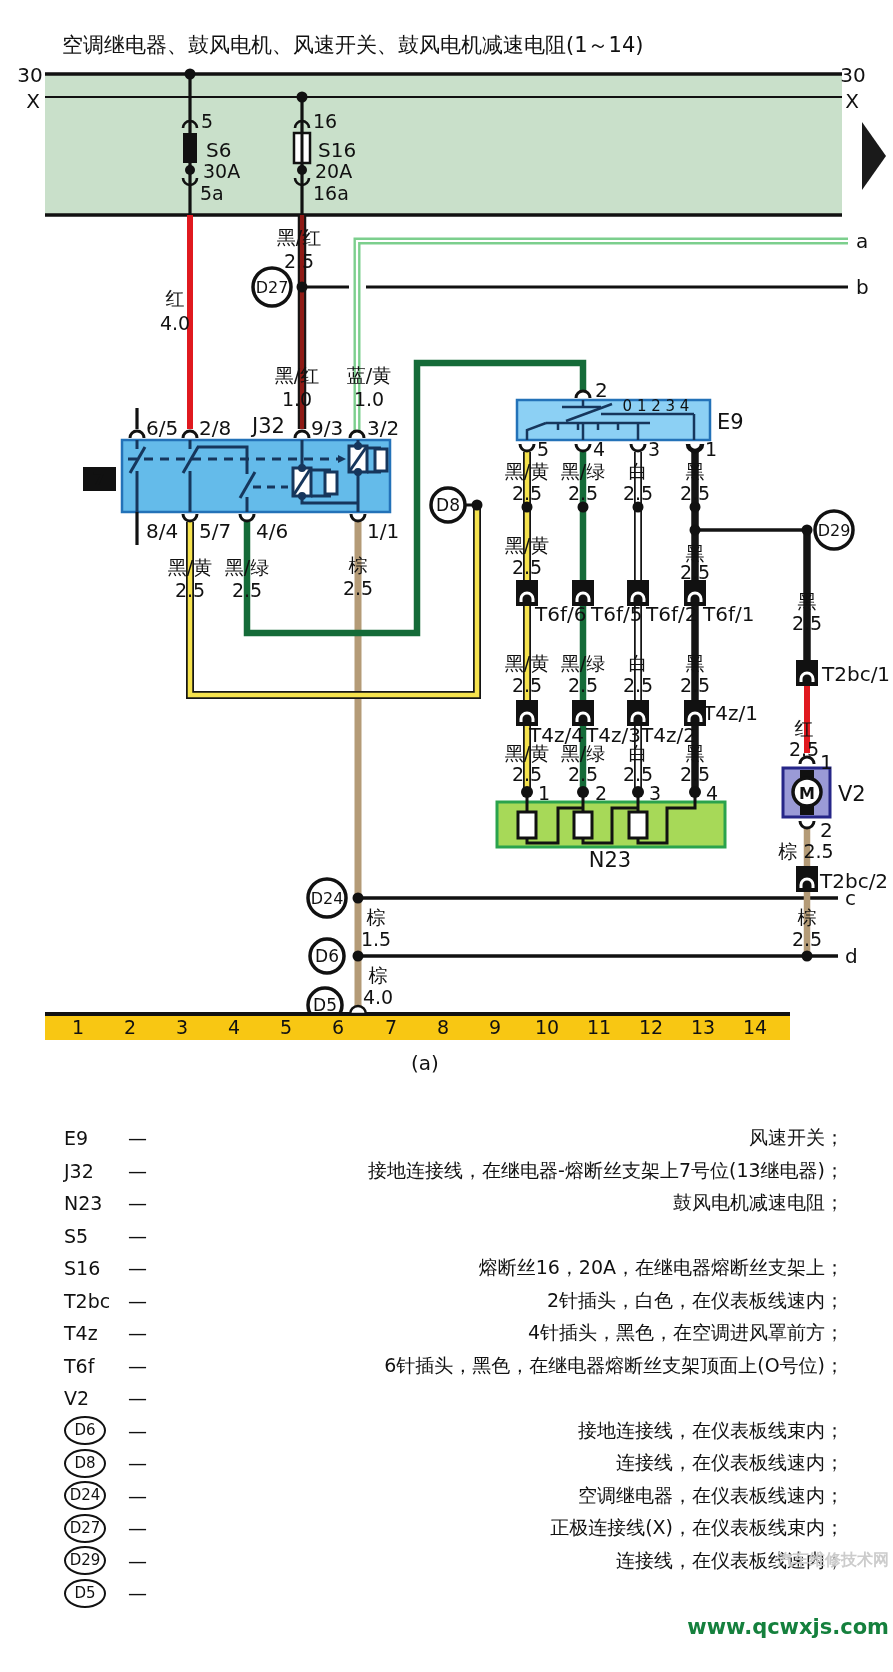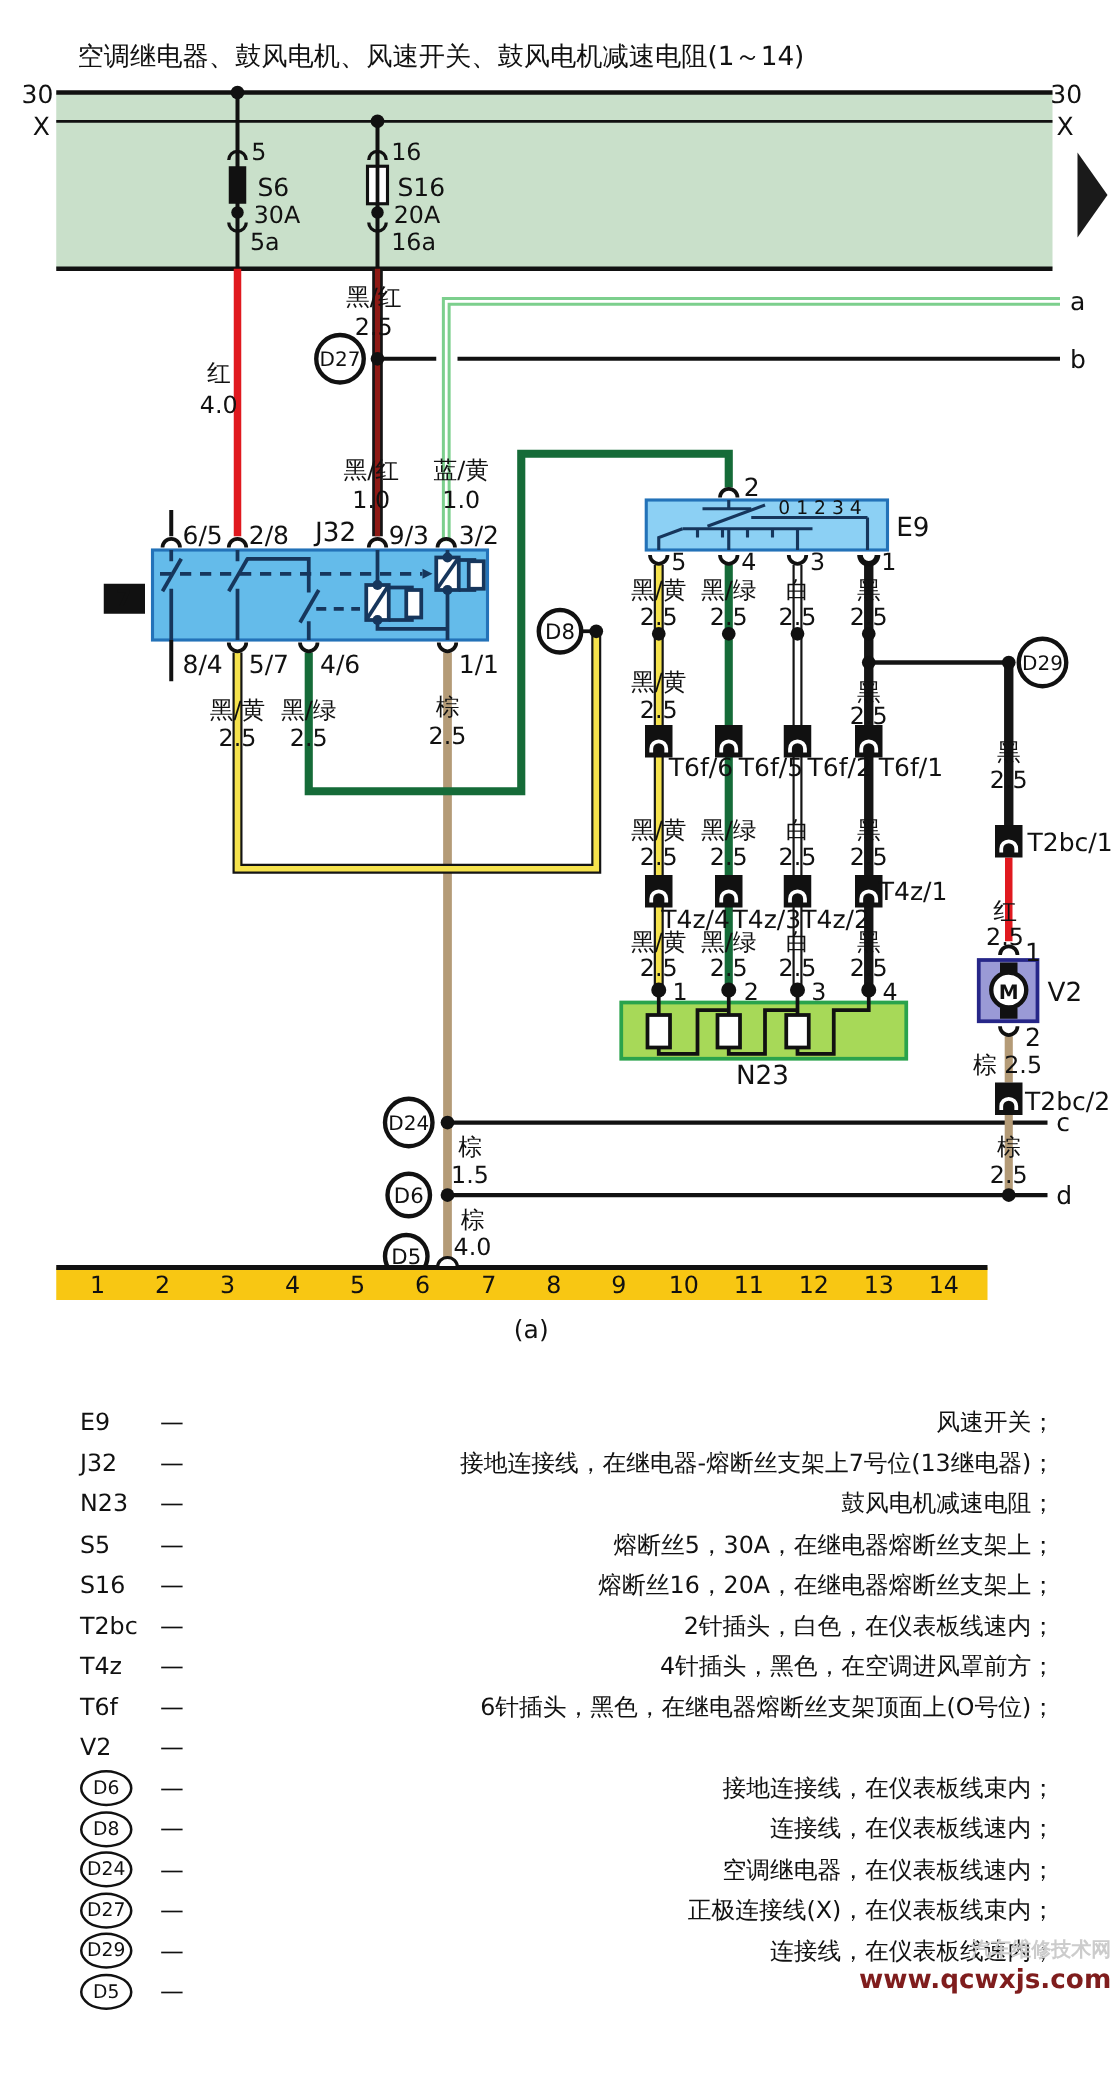--- a/index.html
+++ b/index.html
@@ -11,21 +11,21 @@
   .legend-row{display:flex;align-items:center;height:32.5px;font-size:19px;}
   .legend-term{width:64px;flex:0 0 64px;}
   .legend-dash{width:40px;flex:0 0 40px;text-align:left;}
   .legend-desc{flex:1;white-space:nowrap;text-align:right;}
   .circle-term{display:inline-flex;align-items:center;justify-content:center;
        width:38px;height:25px;border:2.5px solid #111;border-radius:50%;
        font-size:15px;line-height:1;}
   .watermark{position:absolute;right:4px;top:1550px;text-align:right;color:#cccccc;
        font-weight:bold;line-height:1.25;}
   .watermark .wm1{font-size:16px;}
-  .watermark .wm2{font-size:21px;color:#7f1d1d;}
+  .watermark .wm2{font-size:21px;color:#15803d;margin-top:44px;}
 </style>
 </head>
 <body>
 
 <svg id="diagram" width="893" height="1090" viewBox="0 0 893 1090">
 
   <rect x="45" y="74" width="797" height="141" fill="#c9e0ca"></rect>
   <line x1="45" y1="74" x2="842" y2="74" stroke="#111" stroke-width="3.5"></line>
   <line x1="45" y1="97" x2="842" y2="97" stroke="#111" stroke-width="2.2"></line>
   <line x1="45" y1="215" x2="842" y2="215" stroke="#111" stroke-width="3.5"></line>
@@ -393,21 +393,20 @@
     <span class="legend-desc">接地连接线，在继电器-熔断丝支架上7号位(13继电器)；</span>
   </div>
   <div class="legend-row">
     <span class="legend-term">N23</span>
     <span class="legend-dash">—</span>
     <span class="legend-desc">鼓风电机减速电阻；</span>
   </div>
   <div class="legend-row">
     <span class="legend-term">S5</span>
     <span class="legend-dash">—</span>
-    <span class="legend-desc">熔断丝5，30A，在继电器熔断丝支架上；</span>
   </div>
   <div class="legend-row">
     <span class="legend-term">S16</span>
     <span class="legend-dash">—</span>
     <span class="legend-desc">熔断丝16，20A，在继电器熔断丝支架上；</span>
   </div>
   <div class="legend-row">
     <span class="legend-term">T2bc</span>
     <span class="legend-dash">—</span>
     <span class="legend-desc">2针插头，白色，在仪表板线速内；</span>

